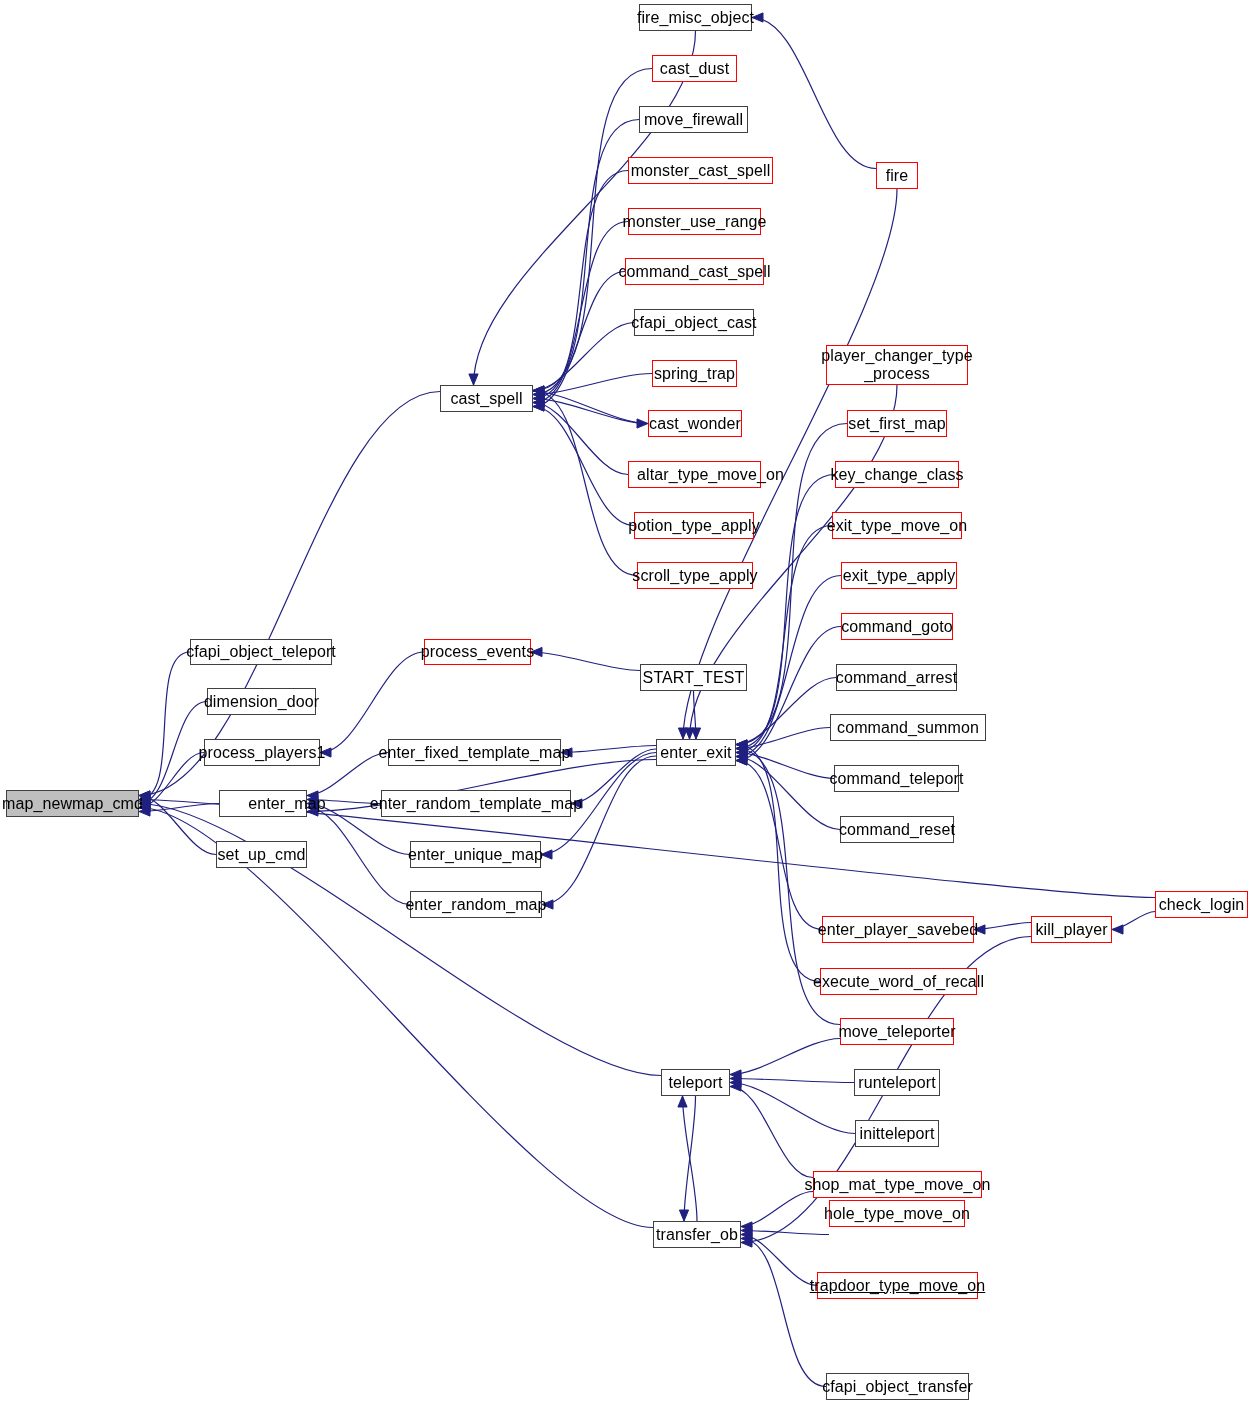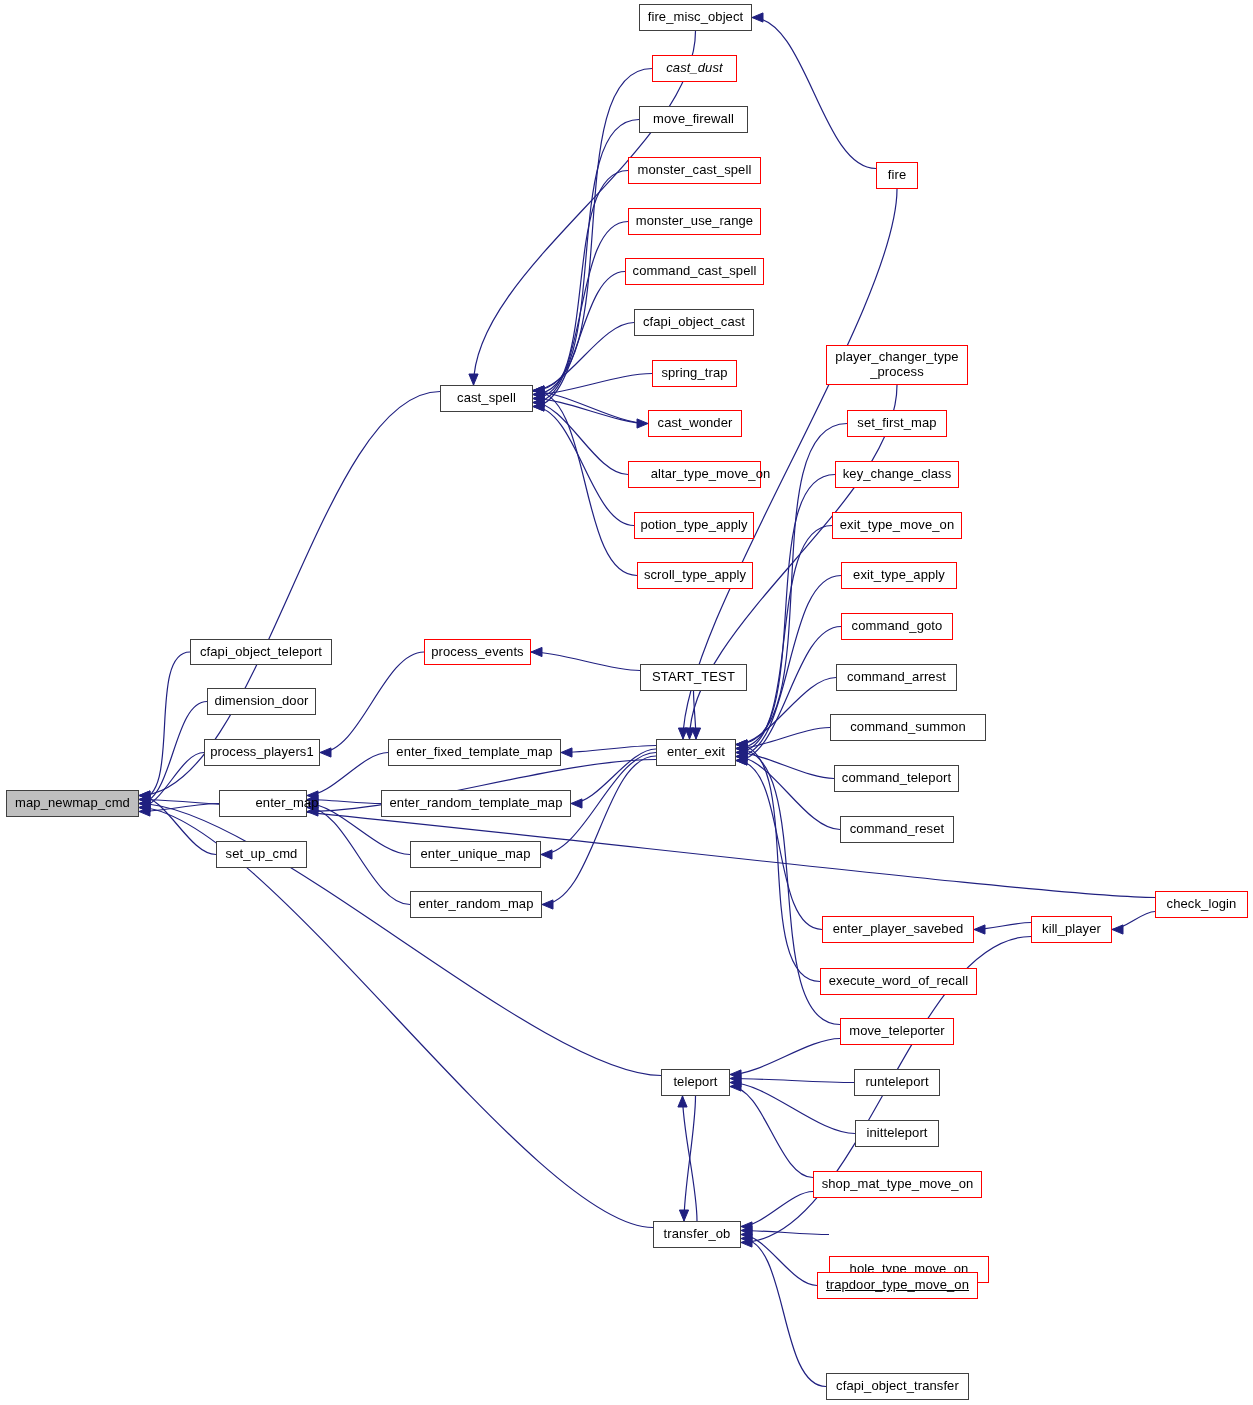--- a/index.html
+++ b/index.html
@@ -1,21 +1,21 @@
 <!DOCTYPE html>
 <html><head>
 <meta charset="utf-8">
 <style>
   html,body{margin:0;padding:0;background:#ffffff;}
   body{font-family:"Liberation Sans", sans-serif;}
   #canvas{position:relative;width:1253px;height:1405px;background:#fff;overflow:hidden;}
   #edges{position:absolute;left:0;top:0;width:1253px;height:1405px;}
   .node{position:absolute;box-sizing:border-box;display:flex;align-items:center;
         justify-content:center;text-align:center;background:#ffffff;
-        font-size:13px;color:#000;line-height:1.12;white-space:pre-line;
+        font-size:16px;color:#000;line-height:1.12;white-space:pre-line;
         border:1px solid #404040;letter-spacing:0.1px;}
   .node.plain{border:1px solid #404040;}
   .node.red{border:1px solid #ff0000;}
   .node.focus{border:1px solid #404040;background:#bfbfbf;}
 </style>
 </head>
 <body>
 
 <div id="canvas">
   <svg id="edges" viewBox="0 0 1253 1405" preserveAspectRatio="none">
@@ -139,23 +139,23 @@
       <polygon points="682.5,1096 687.1,1107 677.9,1107" fill="#202080" stroke="#202080"></polygon>
       <path d="M 653 1227.5 C 533 1227.5, 259 807.5, 139 807.5" fill="none" stroke="#202080" stroke-width="1.2"></path>
       <polygon points="139,807.5 150,802.9 150,812.1" fill="#202080" stroke="#202080"></polygon>
       <path d="M 826 1386.5 C 778.2117838792867 1386.5, 788.7882161207133 1238.5, 741 1238.5" fill="none" stroke="#202080" stroke-width="1.2"></path>
       <polygon points="741,1238.5 752,1233.9 752,1243.1" fill="#202080" stroke="#202080"></polygon>
       <path d="M 1031 936.5 C 912.9555066934505 936.5, 859.0444933065495 1242.5, 741 1242.5" fill="none" stroke="#202080" stroke-width="1.2"></path>
       <polygon points="741,1242.5 752,1237.9 752,1247.1" fill="#202080" stroke="#202080"></polygon>
     </svg>
   <div id="nodes">
       <div class="node plain" style="left: 639px; top: 4px; width: 113px; height: 27px;">fire_misc_object</div>
-      <div class="node red" style="left: 652px; top: 55px; width: 85px; height: 27px; font-style: italic;">cast_dust</div>
+      <div class="node red" style="left: 652px; top: 55px; width: 85px; height: 27px;">cast_dust</div>
       <div class="node plain" style="left: 639px; top: 106px; width: 109px; height: 27px;">move_firewall</div>
-      <div class="node red" style="left: 628px; top: 157px; width: 133px; height: 27px;">monster_cast_spell</div>
+      <div class="node red" style="left: 628px; top: 157px; width: 145px; height: 27px;">monster_cast_spell</div>
       <div class="node red" style="left: 628px; top: 208px; width: 133px; height: 27px;">monster_use_range</div>
       <div class="node red" style="left: 625px; top: 258px; width: 139px; height: 27px;">command_cast_spell</div>
       <div class="node plain" style="left: 634px; top: 309px; width: 120px; height: 27px;">cfapi_object_cast</div>
       <div class="node red" style="left: 652px; top: 360px; width: 85px; height: 27px;">spring_trap</div>
       <div class="node red" style="left: 648px; top: 410px; width: 94px; height: 27px;">cast_wonder</div>
       <div class="node red" style="left: 628px; top: 461px; width: 133px; height: 27px; padding-left: 32px;">altar_type_move_on</div>
       <div class="node red" style="left: 634px; top: 512px; width: 120px; height: 27px;">potion_type_apply</div>
       <div class="node red" style="left: 637px; top: 562px; width: 116px; height: 27px;">scroll_type_apply</div>
       <div class="node red" style="left: 876px; top: 162px; width: 42px; height: 27px;">fire</div>
       <div class="node plain" style="left: 440px; top: 385px; width: 93px; height: 27px;">cast_spell</div>
@@ -186,17 +186,17 @@
       <div class="node red" style="left: 1155px; top: 891px; width: 93px; height: 27px;">check_login</div>
       <div class="node red" style="left: 1031px; top: 916px; width: 81px; height: 27px;">kill_player</div>
       <div class="node red" style="left: 822px; top: 916px; width: 152px; height: 27px;">enter_player_savebed</div>
       <div class="node red" style="left: 820px; top: 968px; width: 157px; height: 27px;">execute_word_of_recall</div>
       <div class="node red" style="left: 840px; top: 1018px; width: 114px; height: 27px;">move_teleporter</div>
       <div class="node plain" style="left: 661px; top: 1069px; width: 69px; height: 27px;">teleport</div>
       <div class="node plain" style="left: 854px; top: 1069px; width: 86px; height: 27px;">runteleport</div>
       <div class="node plain" style="left: 855px; top: 1120px; width: 84px; height: 27px;">initteleport</div>
       <div class="node red" style="left: 813px; top: 1171px; width: 169px; height: 27px;">shop_mat_type_move_on</div>
       <div class="node plain" style="left: 653px; top: 1221px; width: 88px; height: 27px;">transfer_ob</div>
-      <div class="node red" style="left: 829px; top: 1256px; width: 160px; height: 27px;">hole_type_move_on</div>
+      <div class="node red" style="left: 829px; top: 1200px; width: 136px; height: 27px;">hole_type_move_on</div>
       <div class="node red" style="left: 817px; top: 1272px; width: 161px; height: 27px; text-decoration: underline;">trapdoor_type_move_on</div>
       <div class="node plain" style="left: 826px; top: 1373px; width: 143px; height: 27px;">cfapi_object_transfer</div>
     </div>
 </div>
 
 </body></html>

